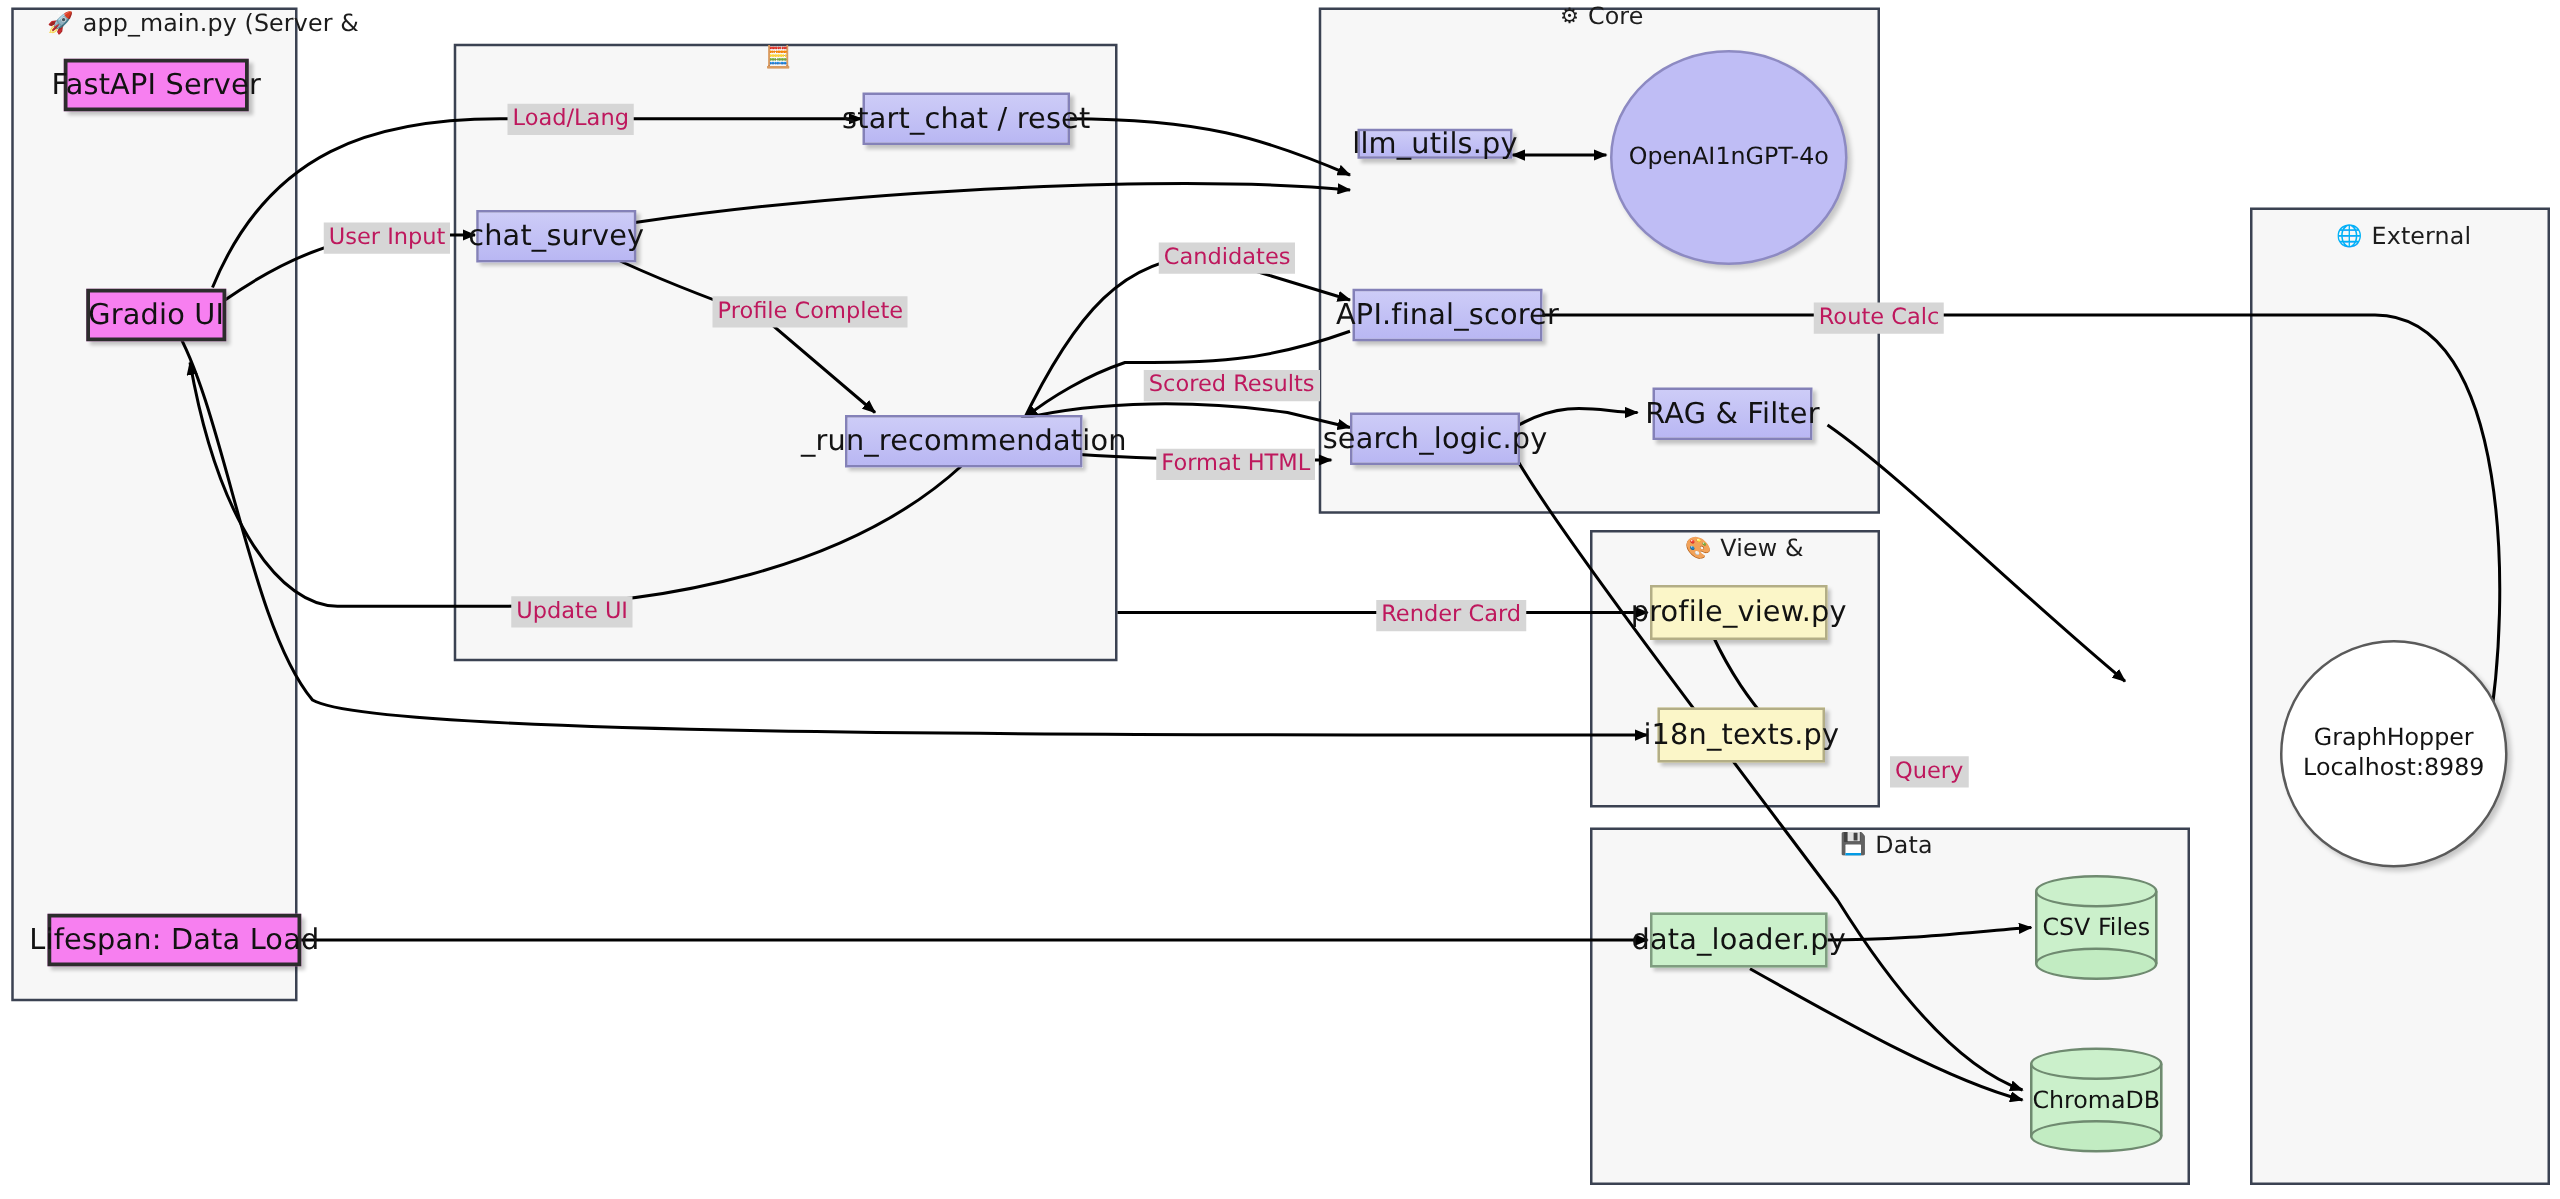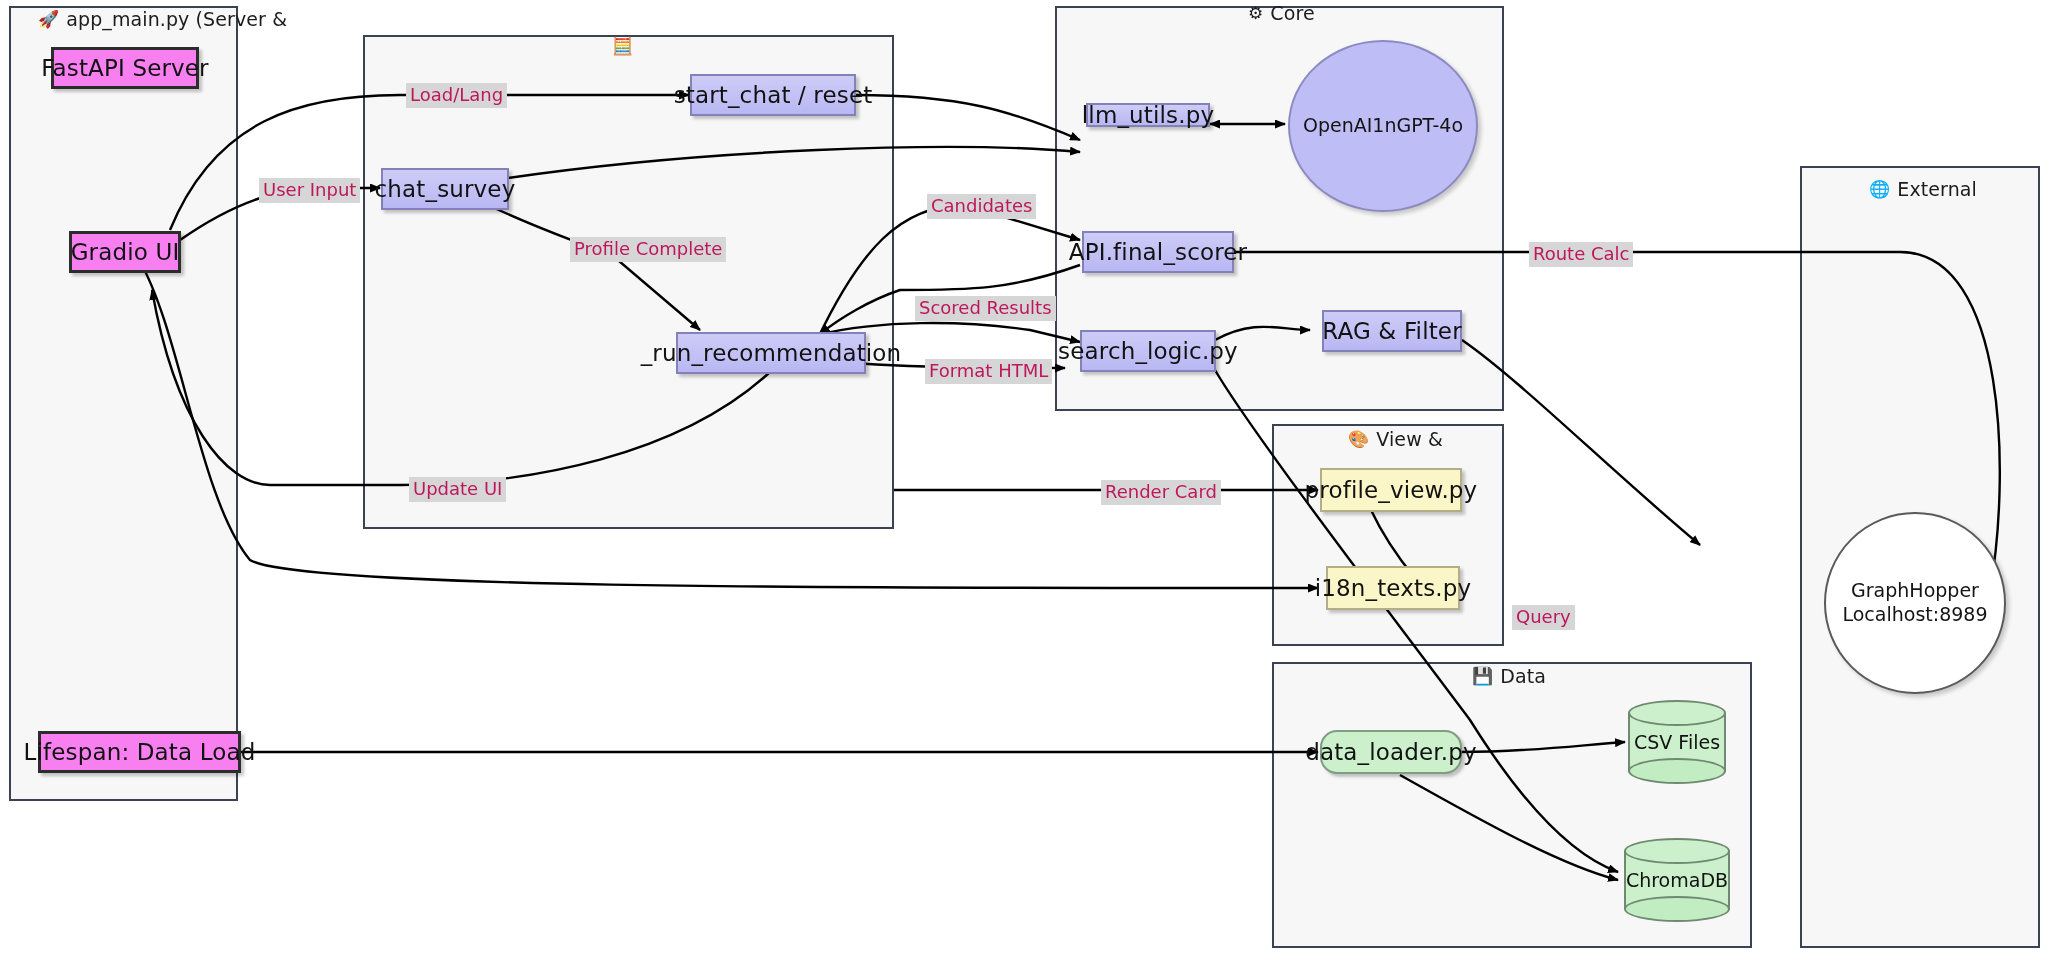--- a/index.html
+++ b/index.html
@@ -37,21 +37,21 @@
     font-size:23px;
     color:#121212;
     border:2px solid #6b6f8c;
     box-shadow:3px 3px 3px rgba(0,0,0,.22);
     white-space:nowrap;
     letter-spacing:.15px;
   }
   .n-pink{background:#f77ff0;border-color:#2c2c2c;border-width:3px;}
   .n-purple{background:linear-gradient(180deg,#cdccf7 0%,#b9b7f3 100%);border-color:#8481b8;}
   .n-yellow{background:#fbf6c8;border-color:#b3ae86;}
-  .n-green{background:#cbf0cb;border-color:#7f9d80;border-radius:17px;}
+  .n-green{background:#cbf0cb;border-color:#7f9d80;}
 
   .circle{
     position:absolute;border-radius:50%;
     display:flex;align-items:center;justify-content:center;text-align:center;
     font-size:19px;color:#141414;box-sizing:border-box;
     box-shadow:3px 3px 4px rgba(0,0,0,.2);
     line-height:1.25;
   }
   .c-purple{background:#bfbdf5;border:2px solid #8d8ac2;}
   .c-white{background:#ffffff;border:2px solid #5a5a5a;}
@@ -205,21 +205,21 @@
   </div>
 
   <div class="node n-purple" style="left:1082px;top:231px;width:152px;height:42px;">
     <span>API.final_scorer</span>
   </div>
 
   <div class="node n-purple" style="left:1080px;top:330px;width:136px;height:42px;">
     <span>search_logic.py</span>
   </div>
 
-  <div class="node n-purple" style="left:1322px;top:310px;width:140px;height:42px;">
+  <div class="node n-purple" style="left:1322px;top:310px;width:128px;height:42px;">
     <span>RAG &amp; Filter</span>
   </div>
 
   <div class="circle c-purple" style="left:1288px;top:40px;width:190px;height:172px;">
     <span>OpenAI1nGPT-4o</span>
   </div>
 
   <div class="node n-yellow" style="left:1320px;top:468px;width:142px;height:44px;">
     <span>profile_view.py</span>
   </div>
@@ -270,20 +270,20 @@
   </div>
   <div class="elabel" style="left:925px;top:359px;">
     <span>Format HTML</span>
   </div>
   <div class="elabel" style="left:409px;top:477px;">
     <span>Update UI</span>
   </div>
   <div class="elabel" style="left:1101px;top:480px;">
     <span>Render Card</span>
   </div>
-  <div class="elabel" style="left:1529px;top:242px;">
+  <div class="elabel" style="left:1451px;top:242px;">
     <span>Route Calc</span>
   </div>
   <div class="elabel" style="left:1512px;top:605px;">
     <span>Query</span>
   </div>
 
 </div>
 
 </body></html>

